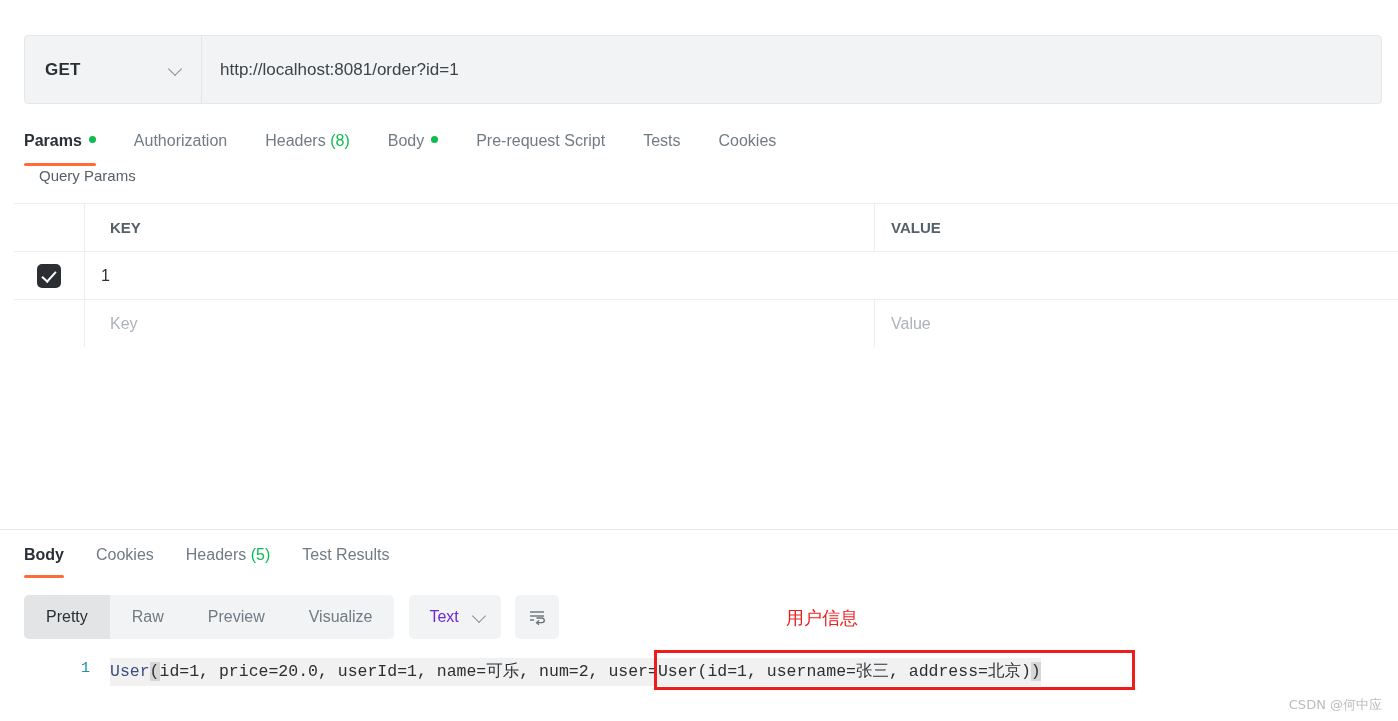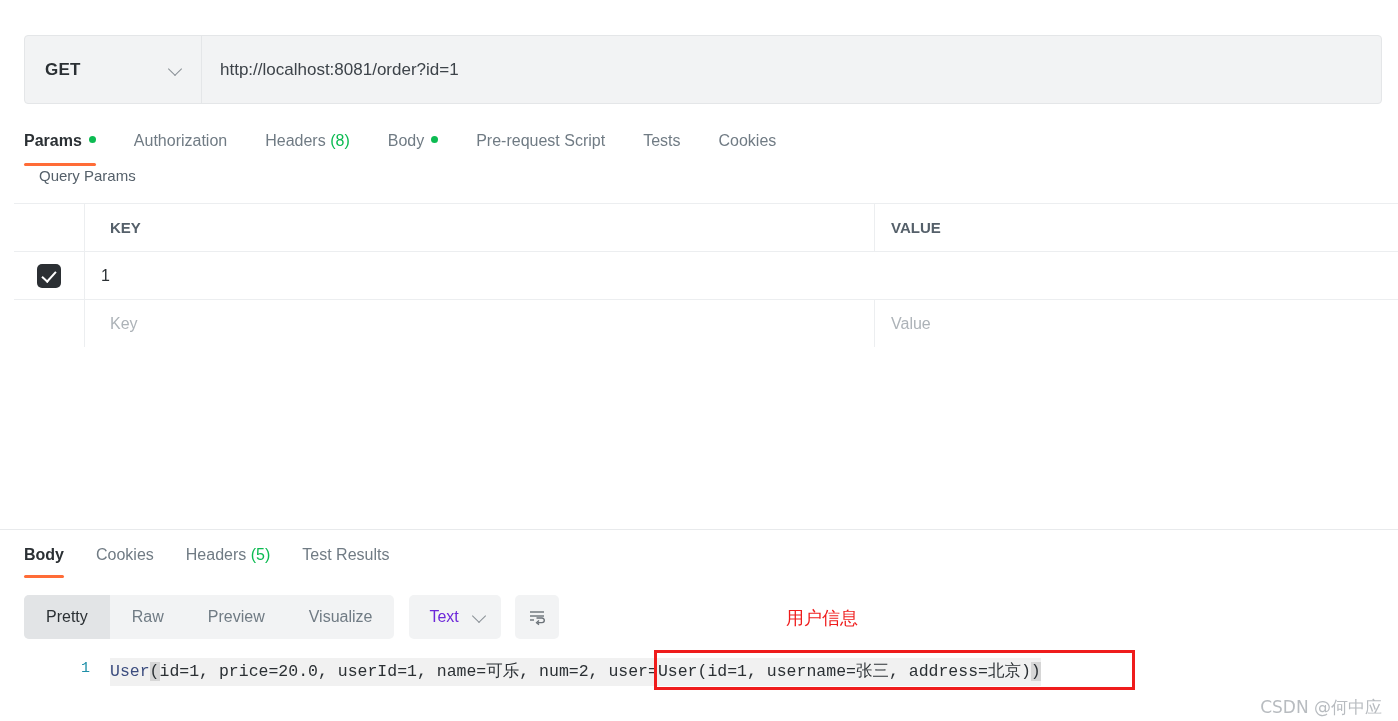--- a/index.html
+++ b/index.html
@@ -346,21 +346,21 @@
     color: #ef1c1c;
     font-family: "DejaVu Sans", sans-serif;
     white-space: nowrap;
   }
 
   
   .watermark {
     position: absolute;
     right: 16px;
     top: 696px;
-    font-size: 17px;
+    font-size: 13px;
     color: #b8bcc0;
     font-family: "DejaVu Sans", sans-serif;
     white-space: nowrap;
   }
 </style>
 </head>
 <body>
 
 <div class="url-bar">
   <div class="method-select">

